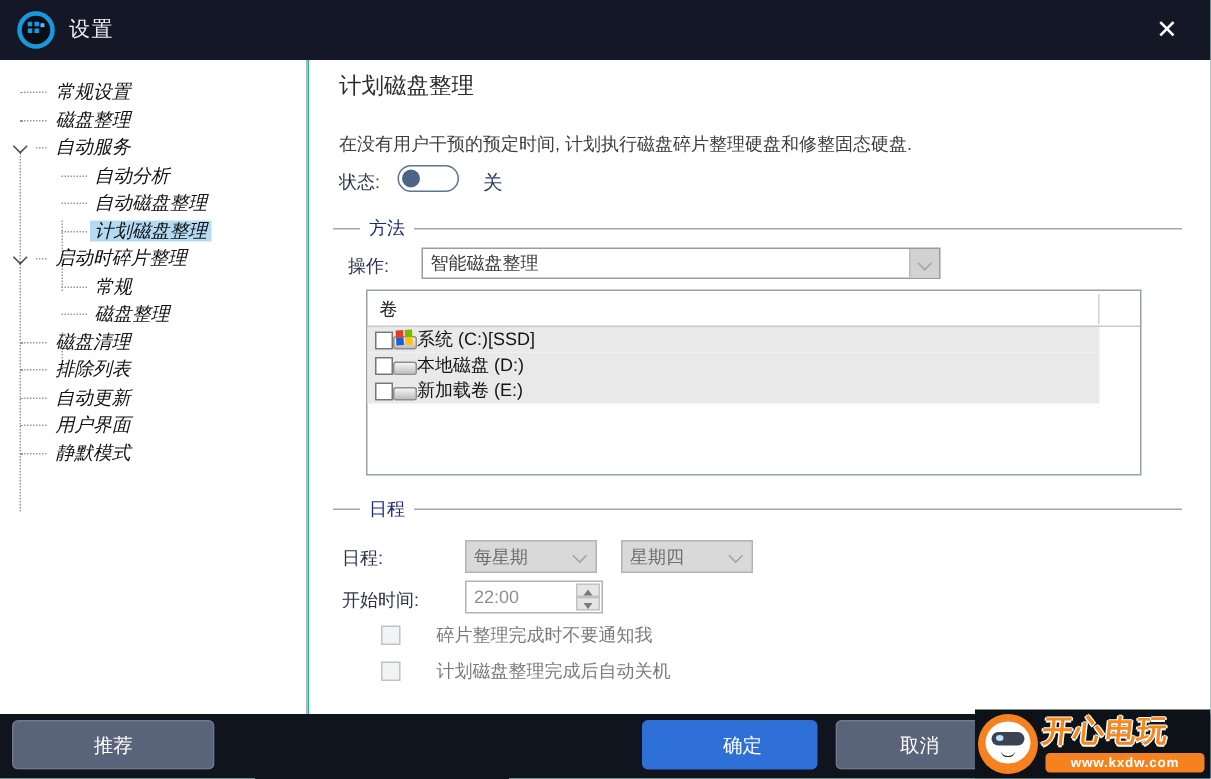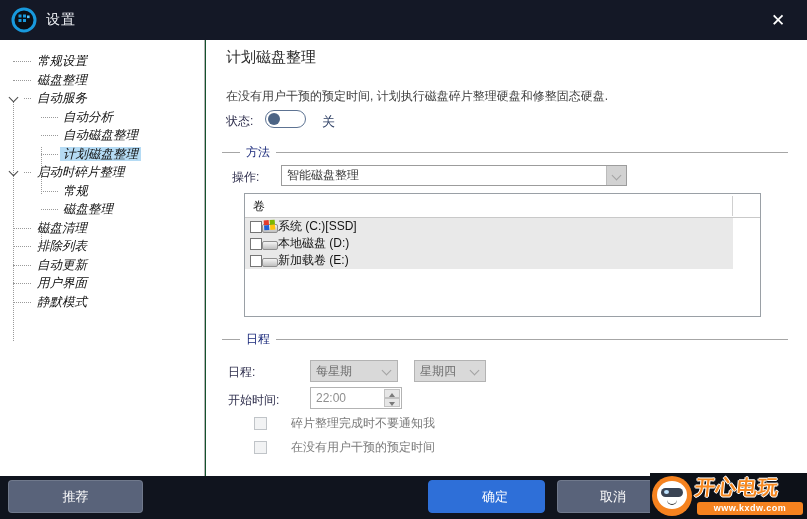--- a/index.html
+++ b/index.html
@@ -1,18 +1,18 @@
 <!DOCTYPE html>
 <html><head>
 <meta charset="utf-8">
 <style>
   * { margin:0; padding:0; box-sizing:border-box; }
   html,body { width:807px; height:519px; overflow:hidden; }
   body { font-family:"Liberation Sans","DejaVu Sans",sans-serif; position:relative; background:#fff; }
-  .window { position:absolute; inset:0; width:807px; height:519px; background:#14532d; outline:1px solid #14161c; }
+  .window { position:absolute; inset:0; width:807px; height:519px; background:#14b8a6; outline:1px solid #14161c; }
 
   
   .titlebar { position:absolute; left:0; top:0; width:807px; height:40px; background:#141826; }
   .logo { position:absolute; left:11px; top:7px; width:26px; height:26px; }
   .app-title { position:absolute; left:46px; top:11px; color:#eef0f4; font-size:14px; letter-spacing:1px; }
   .close-btn { position:absolute; right:8px; top:0; width:42px; height:40px; color:#fff; font-size:17px;
                display:flex; align-items:center; justify-content:center; cursor:pointer; }
 
   
   .sidebar { position:absolute; left:0; top:40px; width:205px; height:436px; background:#fff;
@@ -58,21 +58,21 @@
   .select { position:absolute; height:21px; border:1px solid #9c9c9c; background:#fff; font-size:12px;
             color:#3b3b3b; display:flex; align-items:center; padding-left:5px; }
   .select .chevbox { position:absolute; right:0; top:0; width:20px; height:100%; background:#d2d2d2;
                      border-left:1px solid #bcbcbc; }
   .select .chevbox::after { content:""; position:absolute; left:6px; top:6px; width:6px; height:6px;
             border-right:1.5px solid #a3a3a3; border-bottom:1.5px solid #a3a3a3; transform:rotate(45deg); }
   .op-select { left:75px; top:125px; width:346px; }
   .select.disabled { background:#d9d9d9; border-color:#b3b3b3; color:#6e6e6e; }
   .select.disabled .chevbox { background:transparent; border-left:none; }
   .dd-freq { left:104px; top:320px; width:88px; height:22px; }
-  .dd-day  { left:208px; top:320px; width:72px; height:22px;font-family:Liberation Serif, serif; }
+  .dd-day  { left:208px; top:320px; width:88px; height:22px;font-family:Liberation Serif, serif; }
 
   .vol-list { position:absolute; left:38px; top:153px; width:517px; height:124px;
               border:1px solid #9aa0a6; background:#fff; }
   .vol-header { position:relative; height:24px; line-height:24px; padding-left:8px; font-size:12px;
                 color:#222; border-bottom:1px solid #c9c9c9; }
   .col-div { position:absolute; left:487px; top:2px; height:20px; border-left:1px solid #d0d0d0; }
   .vol-row { position:relative; height:17px; display:flex; align-items:center; gap:0;
              padding-left:5px; width:488px; background:#e9e9e9; font-size:12px; color:#141414; cursor:default; }
   .cbx { width:12px; height:12px; background:#fff; border:1px solid #767676; flex:0 0 12px; }
   .drive-ic { position:relative; width:16px; height:12px; flex:0 0 16px; }
@@ -244,21 +244,21 @@
         <span class="spin-dn"></span>
       </span>
     </div>
 
     <div class="chk-row chk1">
       <span class="dcbx"></span>
       <span>碎片整理完成时不要通知我</span>
     </div>
     <div class="chk-row chk2">
       <span class="dcbx"></span>
-      <span>在没有用户干预的预定时间</span>
+      <span>计划磁盘整理完成后自动关机</span>
     </div>
   </div>
 
   <div class="footer">
     <div class="btn btn-recommend">推荐</div>
     <div class="btn btn-ok">确定</div>
     <div class="btn btn-cancel">取消</div>
   </div>
 
   <div class="watermark">

